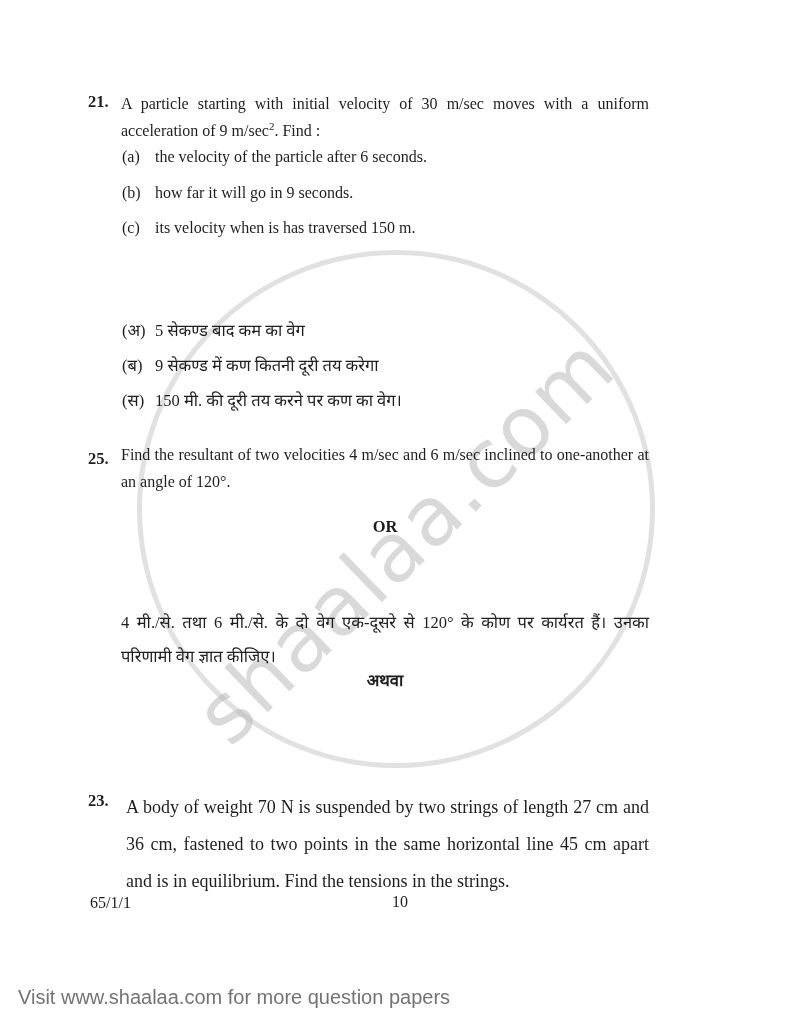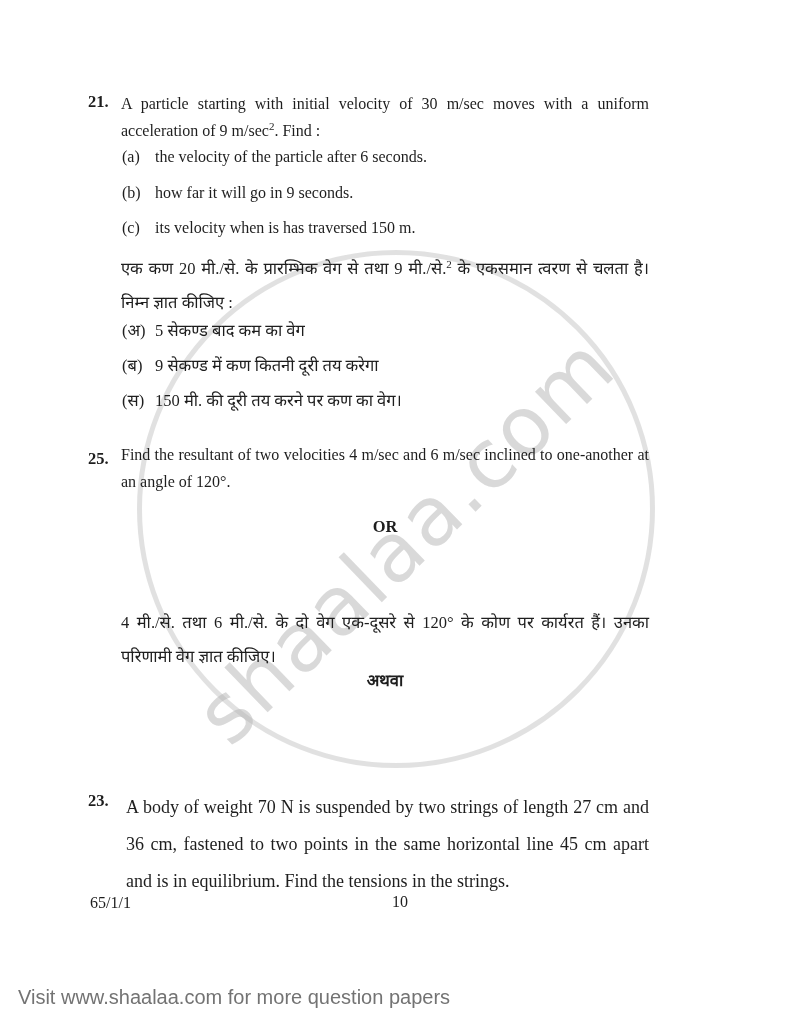--- a/index.html
+++ b/index.html
@@ -118,21 +118,20 @@
     <div class="item en" style="top:148px">
       <span class="marker">(a)</span><span>the velocity of the particle after 6 seconds.</span>
     </div>
     <div class="item en" style="top:184px">
       <span class="marker">(b)</span><span>how far it will go in 9 seconds.</span>
     </div>
     <div class="item en" style="top:219px">
       <span class="marker">(c)</span><span>its velocity when is has traversed 150 m.</span>
     </div>
 
-    <p class="para hi" style="top:252px; margin:0"><span>एक कण 20 मी./से. के प्रारम्भिक वेग से तथा 9 मी./से.</span><sup>2</sup><span> के एकसमान त्वरण से चलता है। निम्न ज्ञात कीजिए :</span></p>
 
     <div class="item hi" style="top:318px">
       <span class="marker">(अ)</span><span>5 सेकण्ड बाद कम का वेग</span>
     </div>
     <div class="item hi" style="top:353px">
       <span class="marker">(ब)</span><span>9 सेकण्ड में कण कितनी दूरी तय करेगा</span>
     </div>
     <div class="item hi" style="top:388px">
       <span class="marker">(स)</span><span>150 मी. की दूरी तय करने पर कण का वेग।</span>
     </div>

